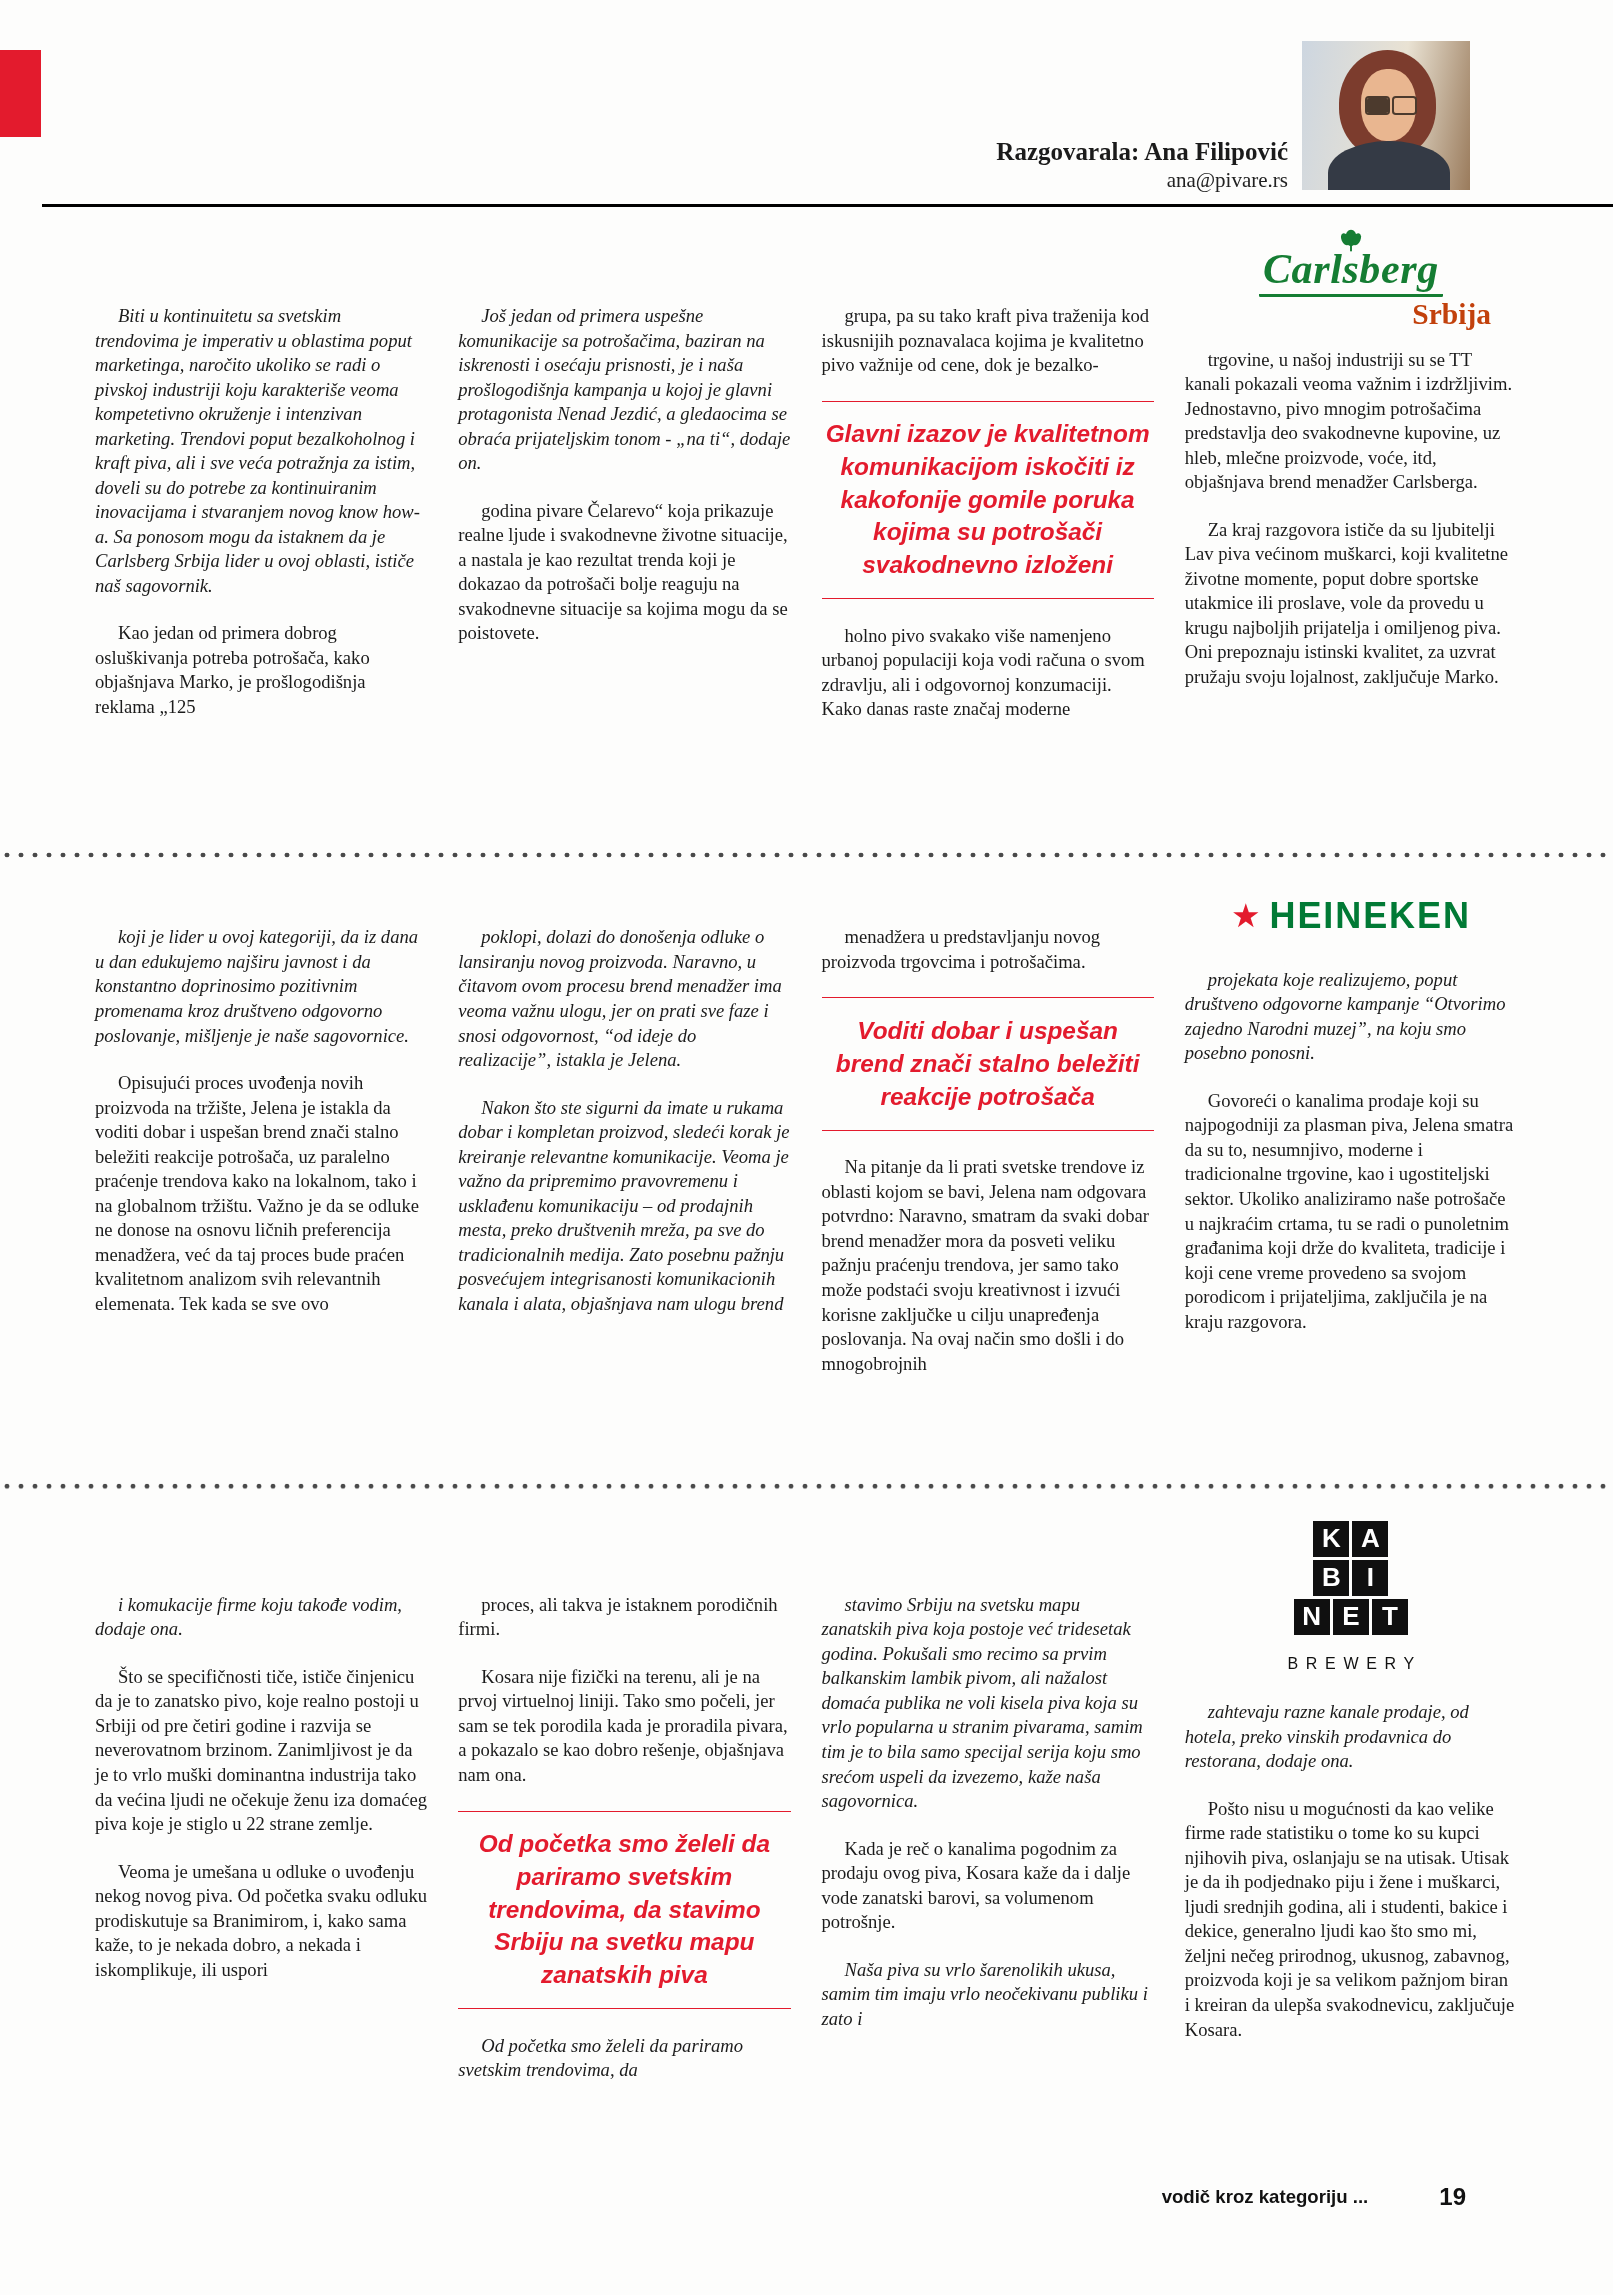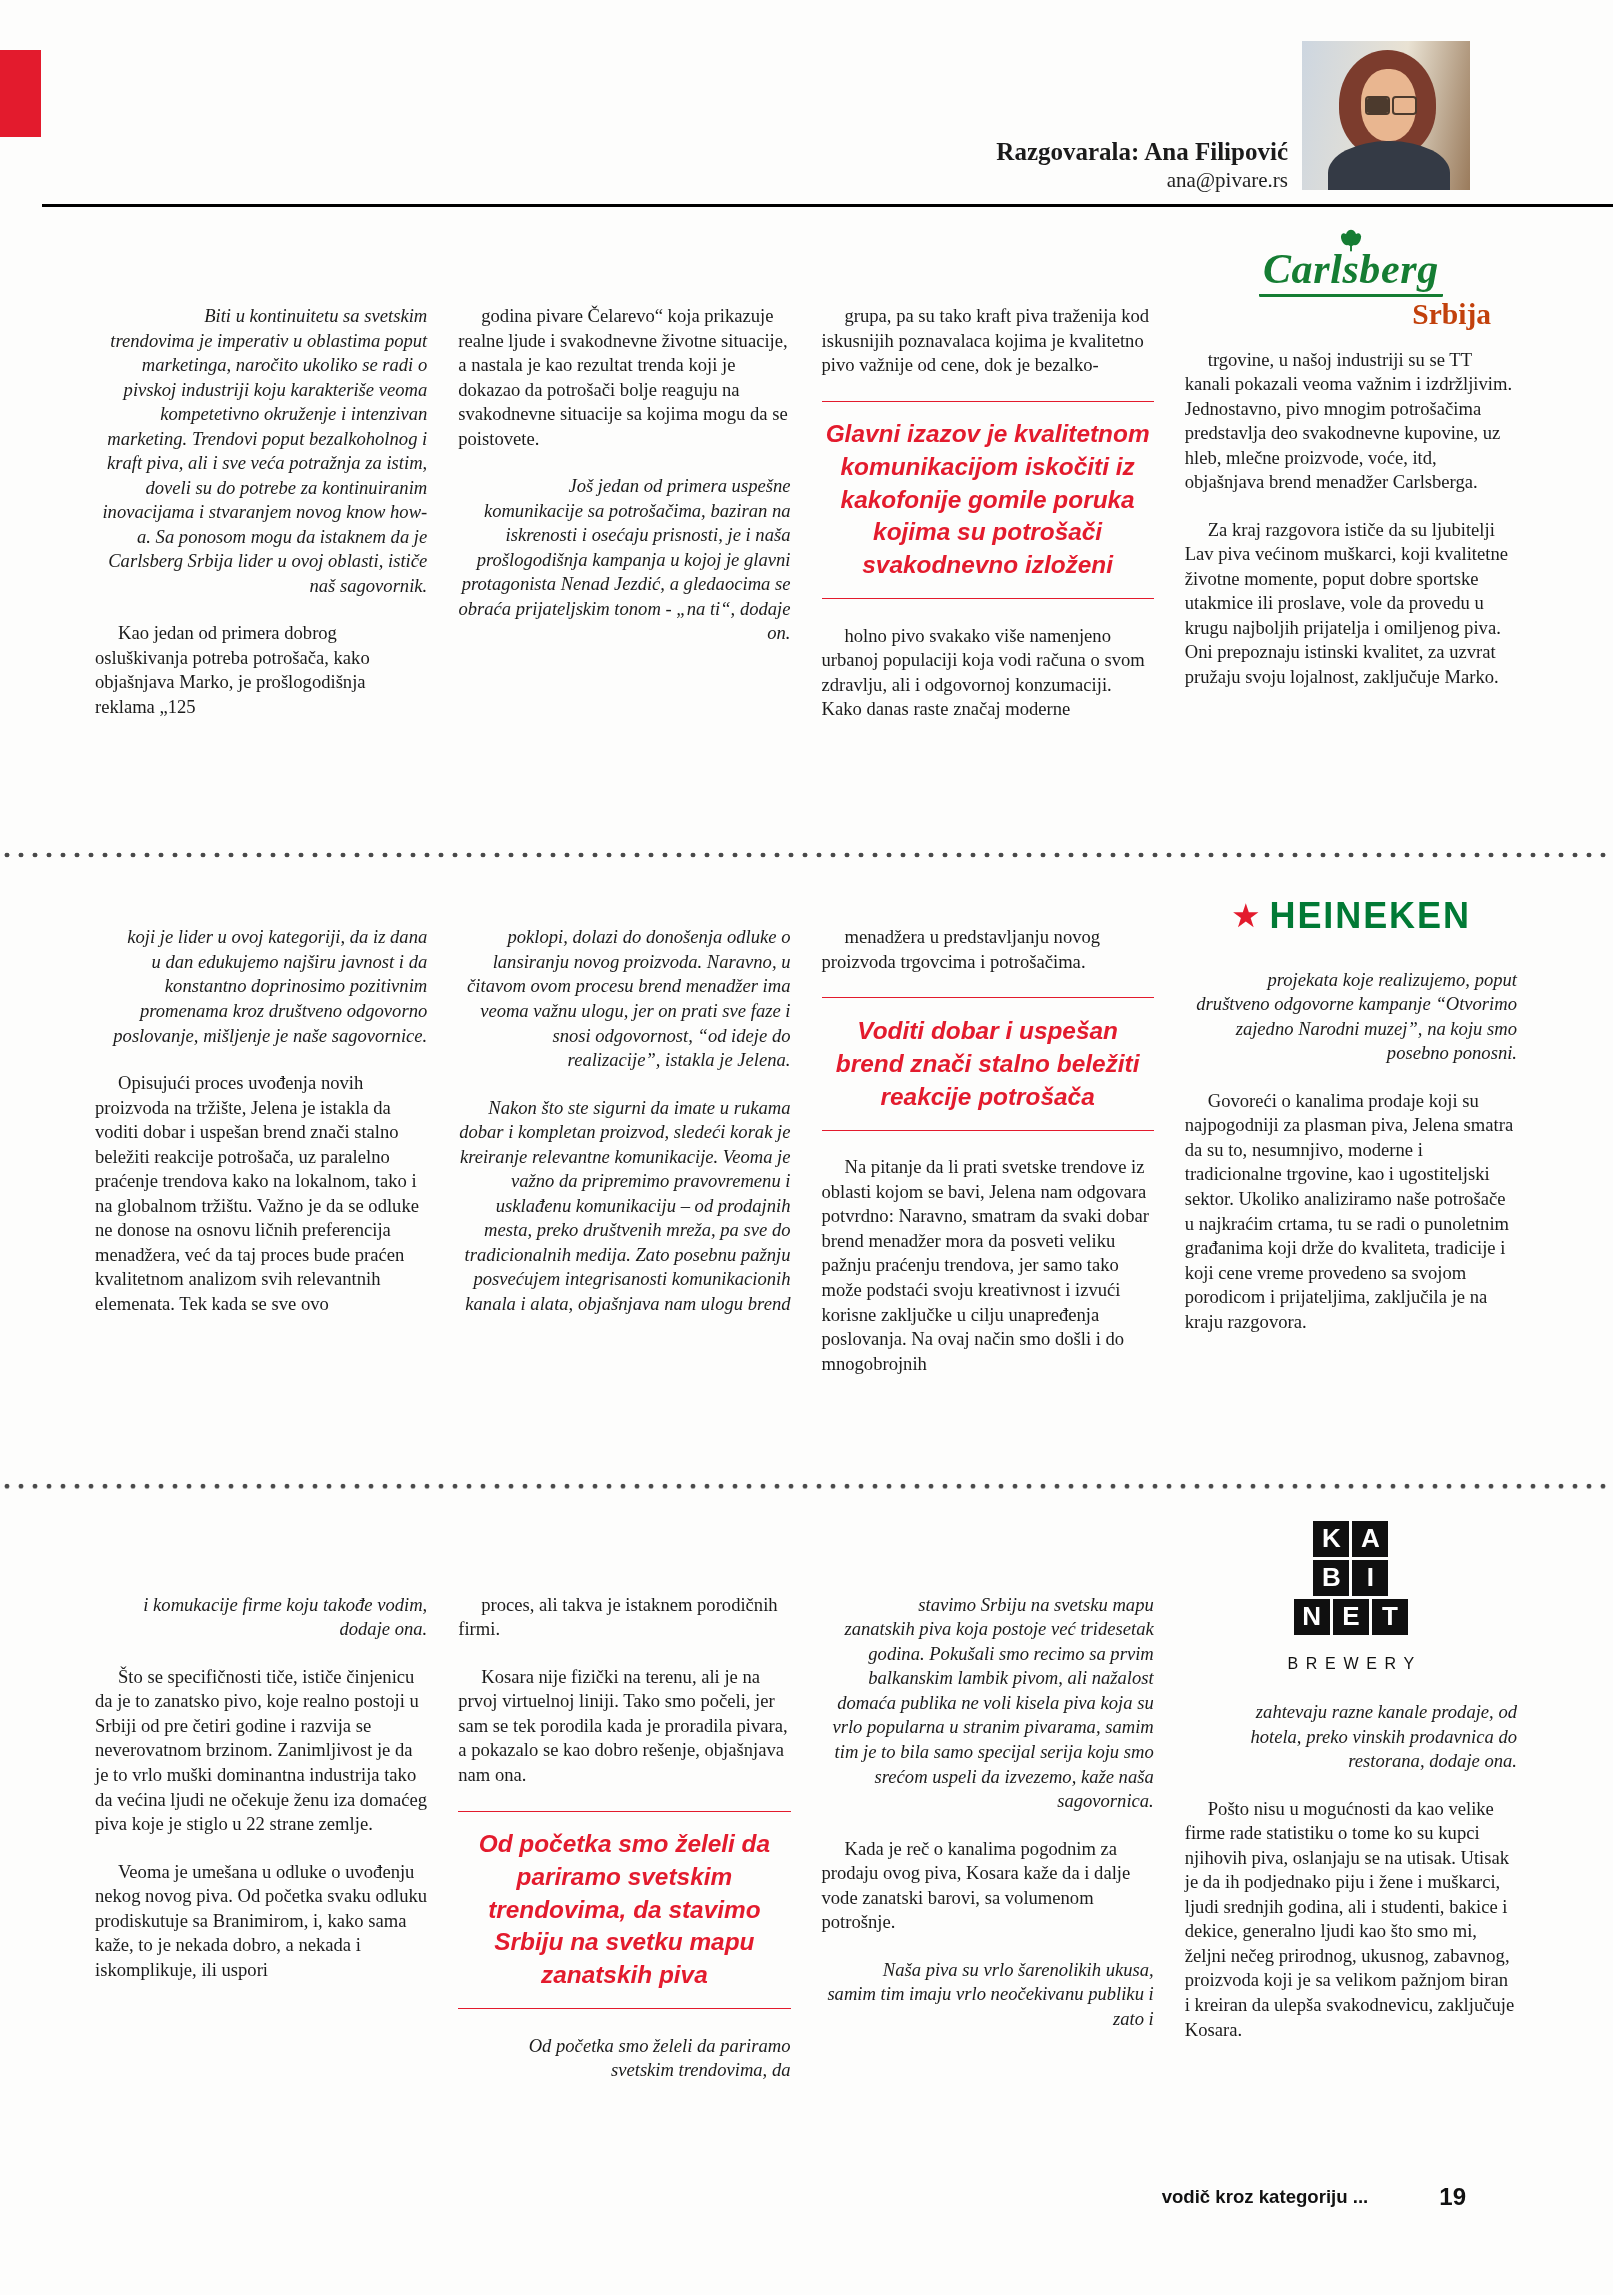--- a/index.html
+++ b/index.html
@@ -29,21 +29,21 @@
   
   .content{position:absolute;top:226px;left:95px;right:97px;}
   .section{display:grid;grid-template-columns:repeat(4,1fr);column-gap:31px;}
   .sec-carlsberg{min-height:617px;}
   .sec-heineken{min-height:589px;}
   .sec-kabinet{min-height:641px;}
   .sec-carlsberg .column:nth-child(-n+3){padding-top:78px;}
   .sec-heineken .column:nth-child(-n+3){padding-top:40px;}
   .sec-kabinet .column:nth-child(-n+3){padding-top:76px;}
   .para{font-size:18.6px;line-height:1.32;margin:0 0 23px 0;text-indent:23px;text-align:left;}
-  .para.italic{font-style:italic;text-align:right;}
+  .para.italic{font-style:italic;}
   .pullquote{
     font-family:"Liberation Sans",sans-serif;
     font-style:italic;font-weight:bold;
     color:#e31b2d;font-size:24.4px;line-height:1.34;
     text-align:center;
     border-top:1.9px solid #e31b2d;border-bottom:1.9px solid #e31b2d;
     padding:16.7px 2.6px;margin:7.7px 0 24.4px 0;
   }
   .dotted-divider{
     height:6.4px;margin:9px -97px 27px -95px;
@@ -108,22 +108,22 @@
 
   <div class="top-rule"></div>
 
   <div class="content" id="sections">
       <section class="section sec-carlsberg">
         <div class="column">
           <p class="para italic">Biti u kontinuitetu sa svetskim trendovima je imperativ u oblastima poput marketinga, naročito ukoliko se radi o pivskoj industriji koju karakteriše veoma kompetetivno okruženje i intenzivan marketing. Trendovi poput bezalkoholnog i kraft piva, ali i sve veća potražnja za istim, doveli su do potrebe za kontinuiranim inovacijama i stvaranjem novog know how-a. Sa ponosom mogu da istaknem da je Carlsberg Srbija lider u ovoj oblasti, ističe naš sagovornik.</p>
           <p class="para">Kao jedan od primera dobrog osluškivanja potreba potrošača, kako objašnjava Marko, je prošlogodišnja reklama „125</p>
         </div>
         <div class="column">
+          <p class="para italic">Još jedan od primera uspešne komunikacije sa potrošačima, baziran na iskrenosti i osećaju prisnosti, je i naša prošlogodišnja kampanja u kojoj je glavni protagonista Nenad Jezdić, a gledaocima se obraća prijateljskim tonom - „na ti“, dodaje on.</p>
           <p class="para">godina pivare Čelarevo“  koja prikazuje realne ljude i svakodnevne životne situacije, a nastala je kao rezultat trenda koji je dokazao da potrošači bolje reaguju na svakodnevne situacije sa kojima mogu da se poistovete.</p>
-          <p class="para italic">Još jedan od primera uspešne komunikacije sa potrošačima, baziran na iskrenosti i osećaju prisnosti, je i naša prošlogodišnja kampanja u kojoj je glavni protagonista Nenad Jezdić, a gledaocima se obraća prijateljskim tonom - „na ti“, dodaje on.</p>
         </div>
         <div class="column">
           <p class="para">grupa, pa su tako kraft piva traženija kod iskusnijih poznavalaca kojima je kvalitetno pivo važnije od cene, dok je bezalko-</p>
           <div class="pullquote">Glavni izazov je kvalitetnom komunikacijom iskočiti iz kakofonije gomile poruka kojima su potrošači svakodnevno izloženi</div>
           <p class="para">holno pivo svakako više namenjeno urbanoj populaciji koja vodi računa o svom zdravlju, ali i odgovornoj konzumaciji. Kako danas raste značaj moderne</p>
         </div>
         <div class="column">
           <div class="logo logo-carlsberg"><svg width="28" height="23" viewBox="0 0 44 36" class="hop">
               <ellipse cx="22" cy="14" rx="9" ry="13" fill="#157d33"></ellipse>
               <ellipse cx="13" cy="16" rx="6" ry="10" fill="#157d33" transform="rotate(-24 13 16)"></ellipse>

